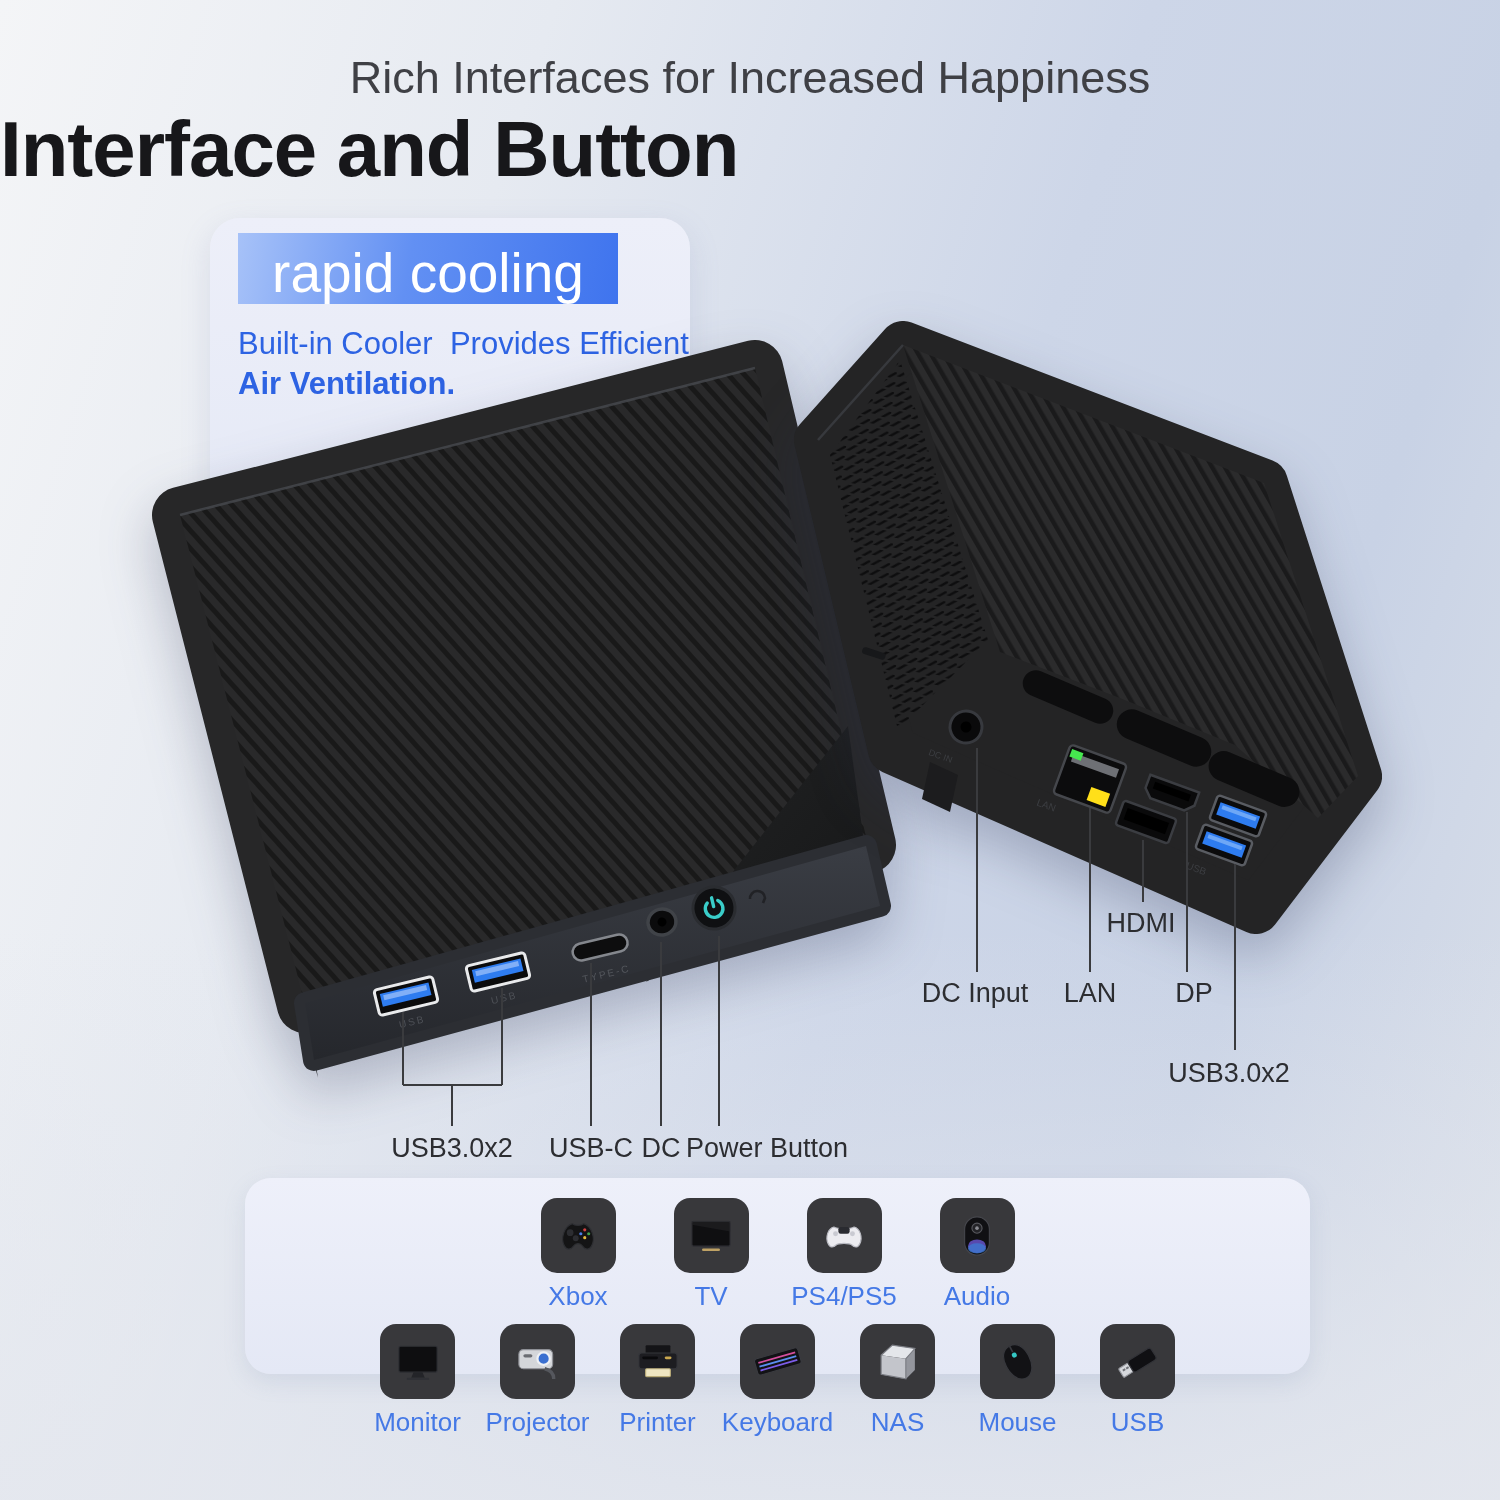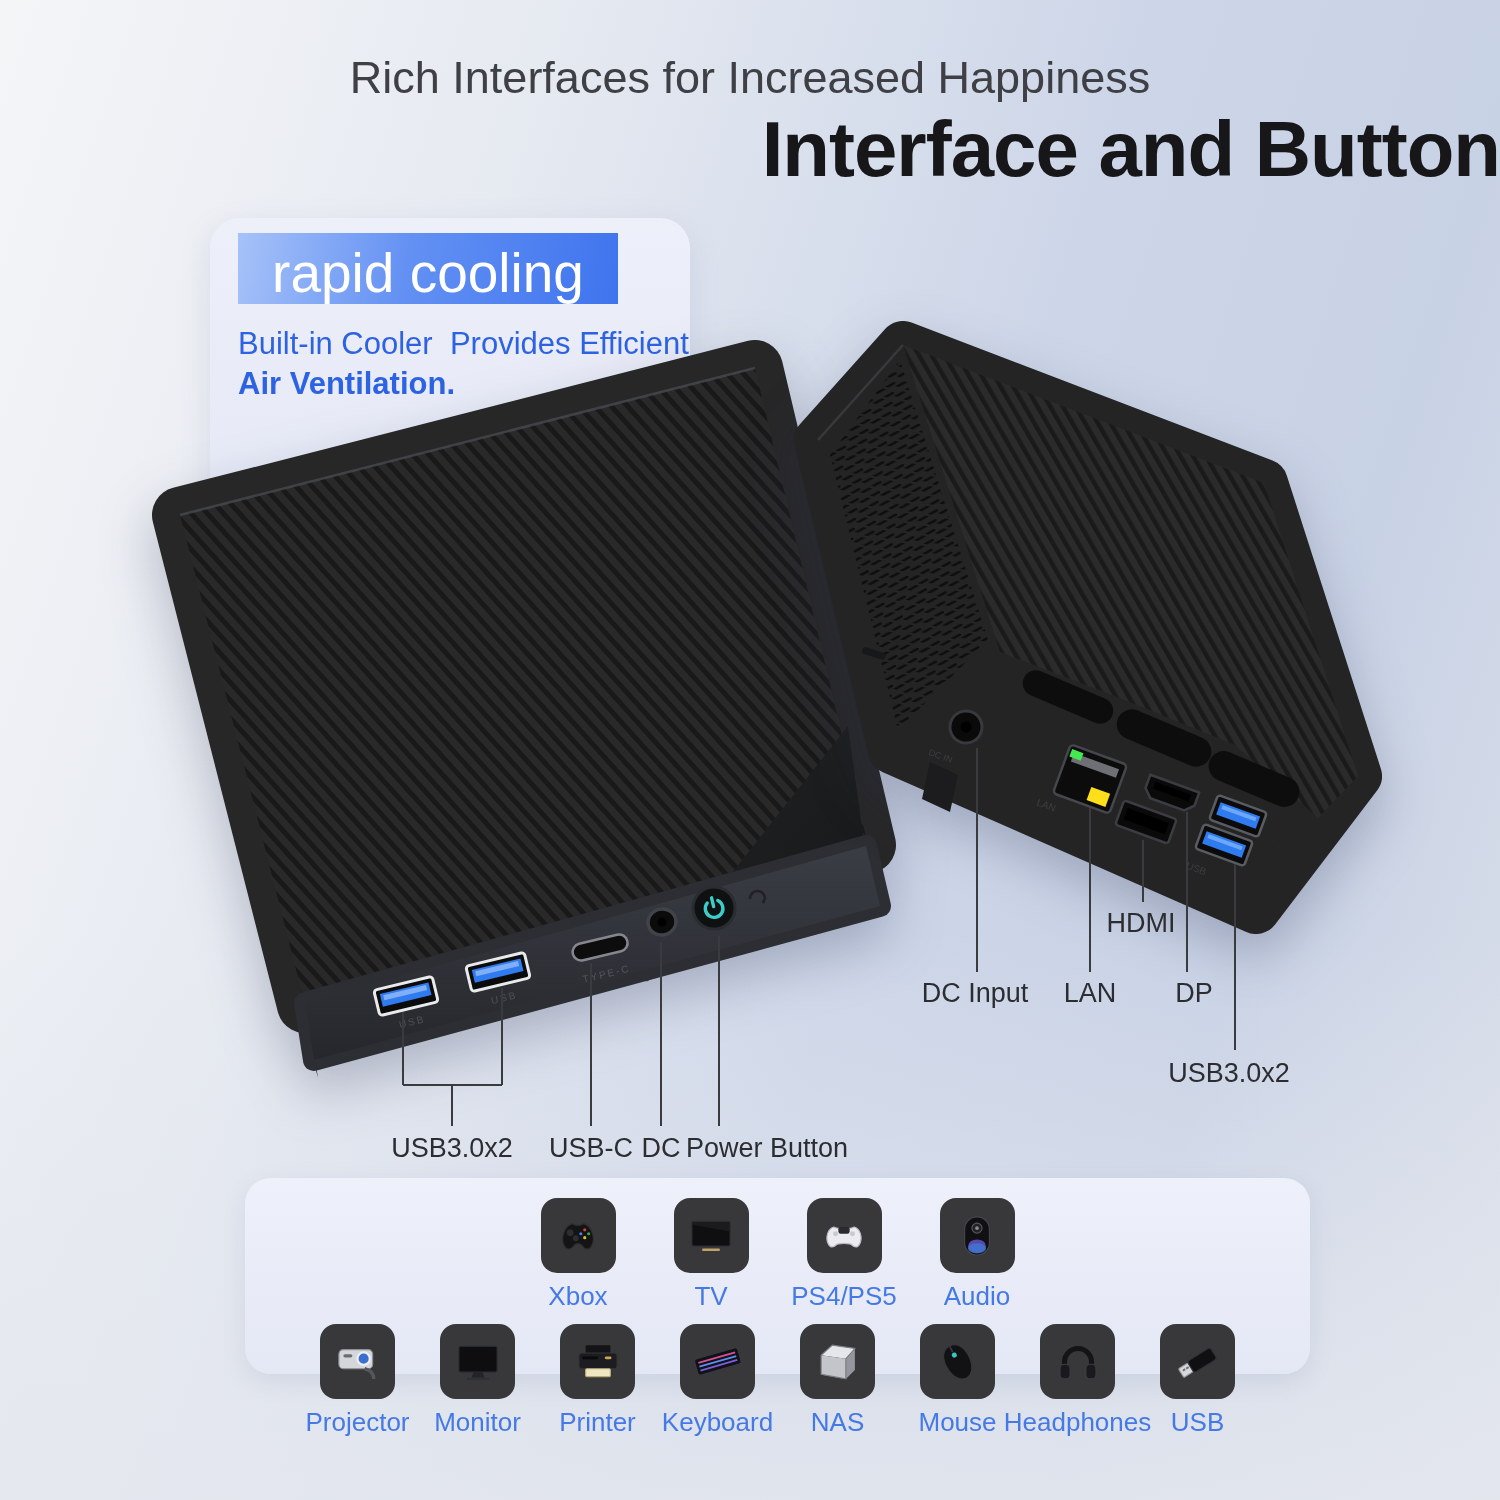--- a/index.html
+++ b/index.html
@@ -2,21 +2,21 @@
 <html><head>
 <meta charset="utf-8">
 <style>
   html,body{margin:0;padding:0;background:#ffffff;font-family:"Liberation Sans",sans-serif;}
   .canvas{position:relative;width:1500px;height:1500px;overflow:hidden;
     background:
       linear-gradient(to bottom, rgba(255,255,255,0) 62%, rgba(228,231,238,.85) 100%),
       linear-gradient(108deg,#f4f5f7 0%, #e6eaf1 28%, #cdd6e8 58%, #c8d2e5 78%, #dce1ea 100%);}
   .hdr-sub{position:absolute;left:0;right:0;top:52px;text-align:center;
     font-size:45px;color:#3f4045;letter-spacing:0px;font-weight:400;}
-  .hdr-title{position:absolute;left:0;right:0;top:104px;text-align:right;
+  .hdr-title{position:absolute;left:0;right:0;top:104px;text-align:left;
     font-size:78px;color:#17171a;font-weight:700;letter-spacing:-1px;}
   .cool-card{position:absolute;left:210px;top:218px;width:480px;height:420px;
     border-radius:30px;background:linear-gradient(180deg,#edeff9 0%,#e2e7f5 100%);
     box-shadow:0 10px 30px rgba(120,135,175,.18);}
   .cool-badge{position:absolute;left:28px;top:15px;width:380px;height:71px;line-height:80px;
     text-align:center;font-size:55px;font-weight:400;color:#ffffff;
     background:linear-gradient(100deg,#a7c2f8 0%,#6290f3 45%,#3f74ee 100%);}
   .cool-line{position:absolute;left:28px;font-size:31px;color:#2d63e3;white-space:pre;}
   .cool-line.l1{top:108px;}
   .cool-line.l2{top:148px;font-weight:bold;}
@@ -250,37 +250,37 @@
               <ellipse cx="24" cy="35" rx="8" ry="4.5" fill="#3a7fd6" opacity=".7"></ellipse>
             </svg>
         </div>
         <div class="compat-label">Audio</div>
       </div>
     </div>
     <div class="compat-row r2">
       <div class="compat-item">
         <div class="compat-icon">
           <svg viewBox="0 0 48 48">
+              <rect x="7" y="10" width="34" height="23" rx="1.5" fill="#0e0e10" stroke="#2f3035"></rect>
+              <path d="M20 33 h8 l2 5 h-12 z" fill="#232428"></path>
+              <rect x="14" y="38" width="20" height="2" rx="1" fill="#2f3035"></rect>
+            </svg>
+        </div>
+        <div class="compat-label">Monitor</div>
+      </div>
+      <div class="compat-item">
+        <div class="compat-icon">
+          <svg viewBox="0 0 48 48">
               <rect x="7" y="13" width="30" height="17" rx="4" fill="#d4d6da" stroke="#8e9096"></rect>
               <circle cx="29" cy="21" r="5.5" fill="#3a6fd0" stroke="#eef0f4" stroke-width="2"></circle>
               <rect x="11" y="17" width="8" height="3" rx="1.5" fill="#6b6d73"></rect>
               <path d="M30 30 q8 2 8 9" stroke="#55575d" stroke-width="3" fill="none"></path>
             </svg>
         </div>
         <div class="compat-label">Projector</div>
-      </div>
-      <div class="compat-item">
-        <div class="compat-icon">
-          <svg viewBox="0 0 48 48">
-              <rect x="7" y="10" width="34" height="23" rx="1.5" fill="#0e0e10" stroke="#2f3035"></rect>
-              <path d="M20 33 h8 l2 5 h-12 z" fill="#232428"></path>
-              <rect x="14" y="38" width="20" height="2" rx="1" fill="#2f3035"></rect>
-            </svg>
-        </div>
-        <div class="compat-label">Monitor</div>
       </div>
       <div class="compat-item">
         <div class="compat-icon">
           <svg viewBox="0 0 48 48">
               <rect x="13" y="9" width="22" height="9" rx="1" fill="#141417"></rect>
               <rect x="7" y="16" width="34" height="14" rx="2.5" fill="#1d1d21" stroke="#35363b"></rect>
               <rect x="10" y="19" width="14" height="2.6" rx="1.3" fill="#0a0a0c"></rect>
               <rect x="30" y="19" width="6" height="2.6" rx="1.3" fill="#caa84f"></rect>
               <rect x="13" y="30" width="22" height="7" rx="1" fill="#efe6c2" stroke="#b9ab77"></rect>
             </svg>
@@ -319,30 +319,20 @@
                 <circle cx="24" cy="17" r="2.2" fill="#35c7c4"></circle>
                 <line x1="24" y1="8" x2="24" y2="14" stroke="#37383d" stroke-width="1.5"></line>
               </g>
             </svg>
         </div>
         <div class="compat-label">Mouse</div>
       </div>
       <div class="compat-item">
         <div class="compat-icon">
           <svg viewBox="0 0 48 48">
-              <path d="M12 28 v-4 a12 12 0 0 1 24 0 v4" stroke="#141416" stroke-width="4.5" fill="none"></path>
-              <rect x="8" y="26" width="9" height="13" rx="4" fill="#1a1a1e" stroke="#3c3d43"></rect>
-              <rect x="31" y="26" width="9" height="13" rx="4" fill="#1a1a1e" stroke="#3c3d43"></rect>
-            </svg>
-        </div>
-        <div class="compat-label">Headphones</div>
-      </div>
-      <div class="compat-item">
-        <div class="compat-icon">
-          <svg viewBox="0 0 48 48">
               <g transform="rotate(-32 24 24)">
                 <rect x="6" y="20" width="10" height="9" rx="1" fill="#d6d8dc" stroke="#97999f"></rect>
                 <rect x="8.5" y="22.5" width="2.5" height="1.8" fill="#6f7177"></rect>
                 <rect x="12" y="22.5" width="2.5" height="1.8" fill="#6f7177"></rect>
                 <rect x="16" y="18.5" width="24" height="12" rx="2.5" fill="#101013" stroke="#323338"></rect>
               </g>
             </svg>
         </div>
         <div class="compat-label">USB</div>
       </div>

